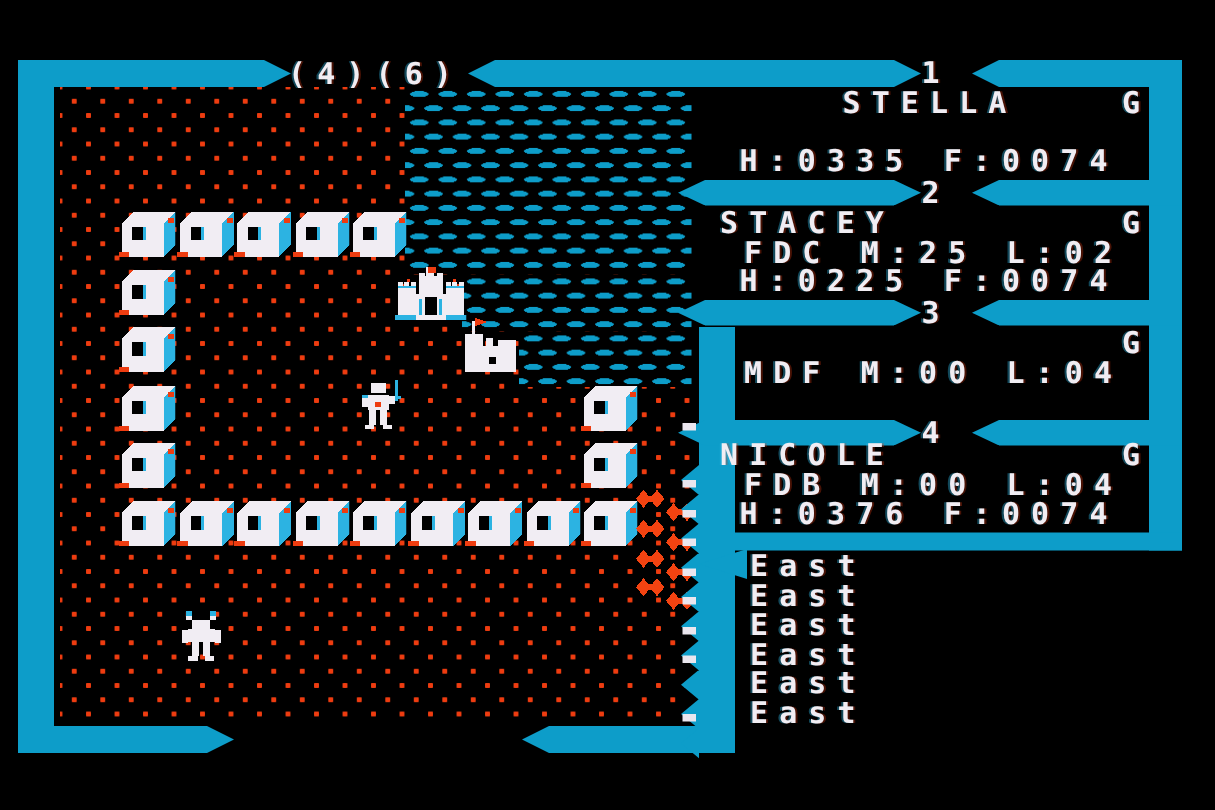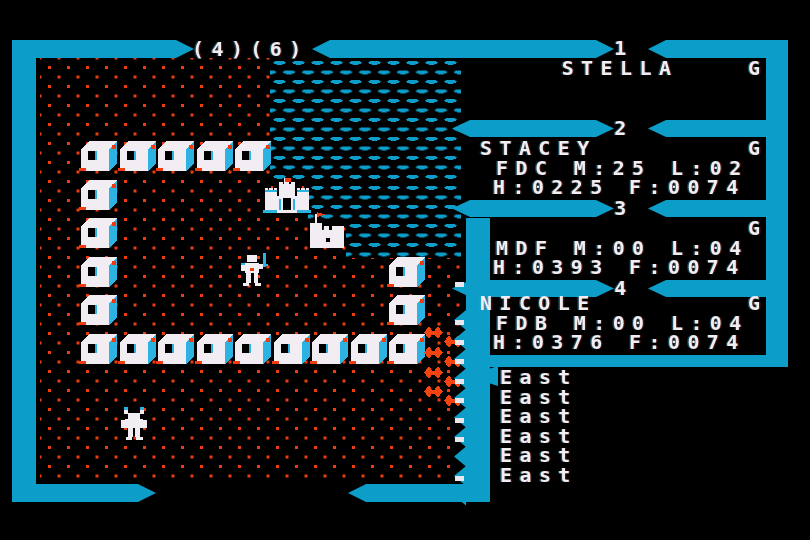--- a/index.html
+++ b/index.html
@@ -257,29 +257,29 @@
 
   <div class="px" style="left:192px;top:40px">(4)(6)</div>
 
   <div class="px" style="left:604px;top:39px;width:40px;text-align:center">1</div>
   <div class="px" style="left:604px;top:119px;width:40px;text-align:center">2</div>
   <div class="px" style="left:604px;top:199px;width:40px;text-align:center">3</div>
   <div class="px" style="left:604px;top:279px;width:40px;text-align:center">4</div>
 
   <div class="px" style="left:480px;top:59px;width:280px;text-align:center">STELLA</div>
   <div class="px" style="left:748px;top:59px">G</div>
+  <div class="px" style="left:493px;top:98px">H:0335 F:0074</div>
 
   <div class="px" style="left:480px;top:139px;width:280px;text-align:left">STACEY</div>
   <div class="px" style="left:748px;top:139px">G</div>
   <div class="px" style="left:496px;top:159px">FDC M:25 L:02</div>
   <div class="px" style="left:493px;top:178px">H:0225 F:0074</div>
 
   <div class="px" style="left:748px;top:219px">G</div>
   <div class="px" style="left:496px;top:239px">MDF M:00 L:04</div>
-  <div class="px" style="left:493px;top:258px">H:0393 F:0074</div>
 
   <div class="px" style="left:480px;top:294px;width:280px;text-align:left">NICOLE</div>
   <div class="px" style="left:748px;top:294px">G</div>
   <div class="px" style="left:496px;top:314px">FDB M:00 L:04</div>
   <div class="px" style="left:493px;top:333px">H:0376 F:0074</div>
 
   <div class="px" style="left:500px;top:368px">East</div>
   <div class="px" style="left:500px;top:388px">East</div>
   <div class="px" style="left:500px;top:407px">East</div>
   <div class="px" style="left:500px;top:427px">East</div>

